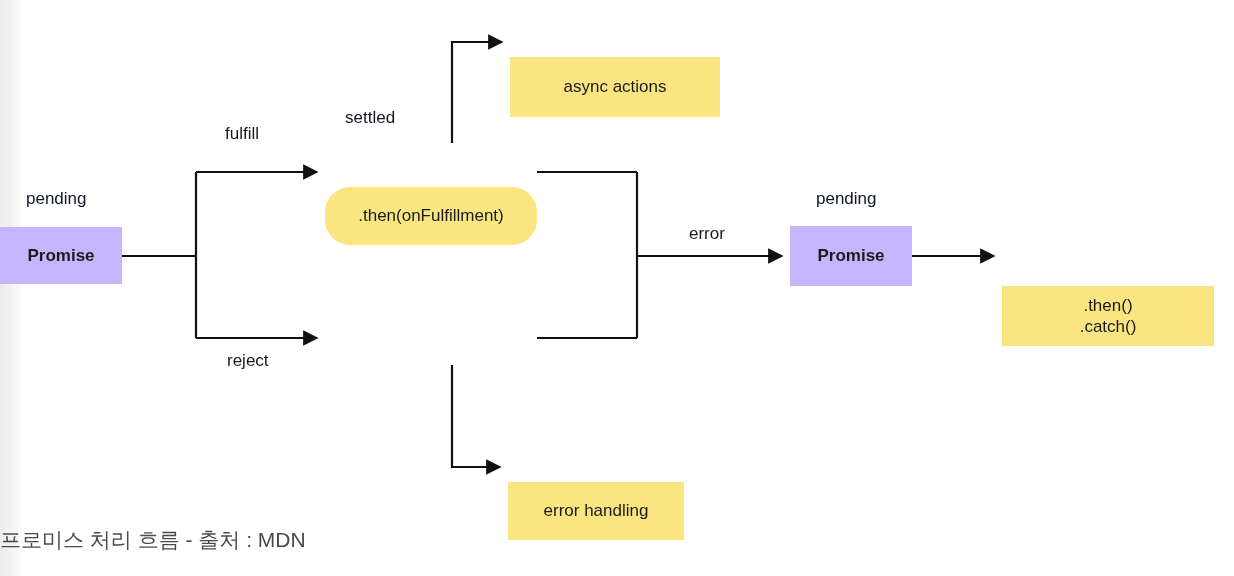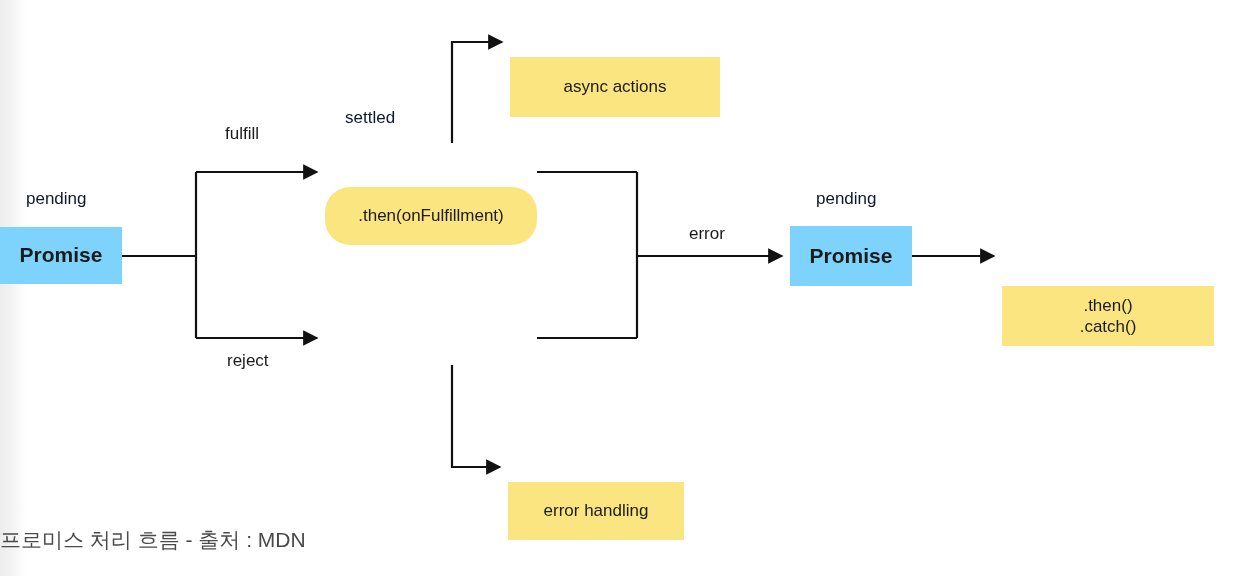--- a/index.html
+++ b/index.html
@@ -41,23 +41,23 @@
     box-sizing: border-box;
     display: flex;
     align-items: center;
     justify-content: center;
     text-align: center;
     line-height: 1.26;
     color: #1b1b1b;
     white-space: pre-line;
   }
   .node.blue {
-    background: #7dd3fc;
+    background: #c4b5fd;
     font-weight: bold;
-    font-size: 21px;
+    font-size: 17px;
   }
   .node.yellow {
     background: #fbe580;
     font-size: 17px;
     margin-top: 44px;
   }
   .edge-label {
     position: absolute;
     font-size: 17px;
     color: #1b1b1b;

